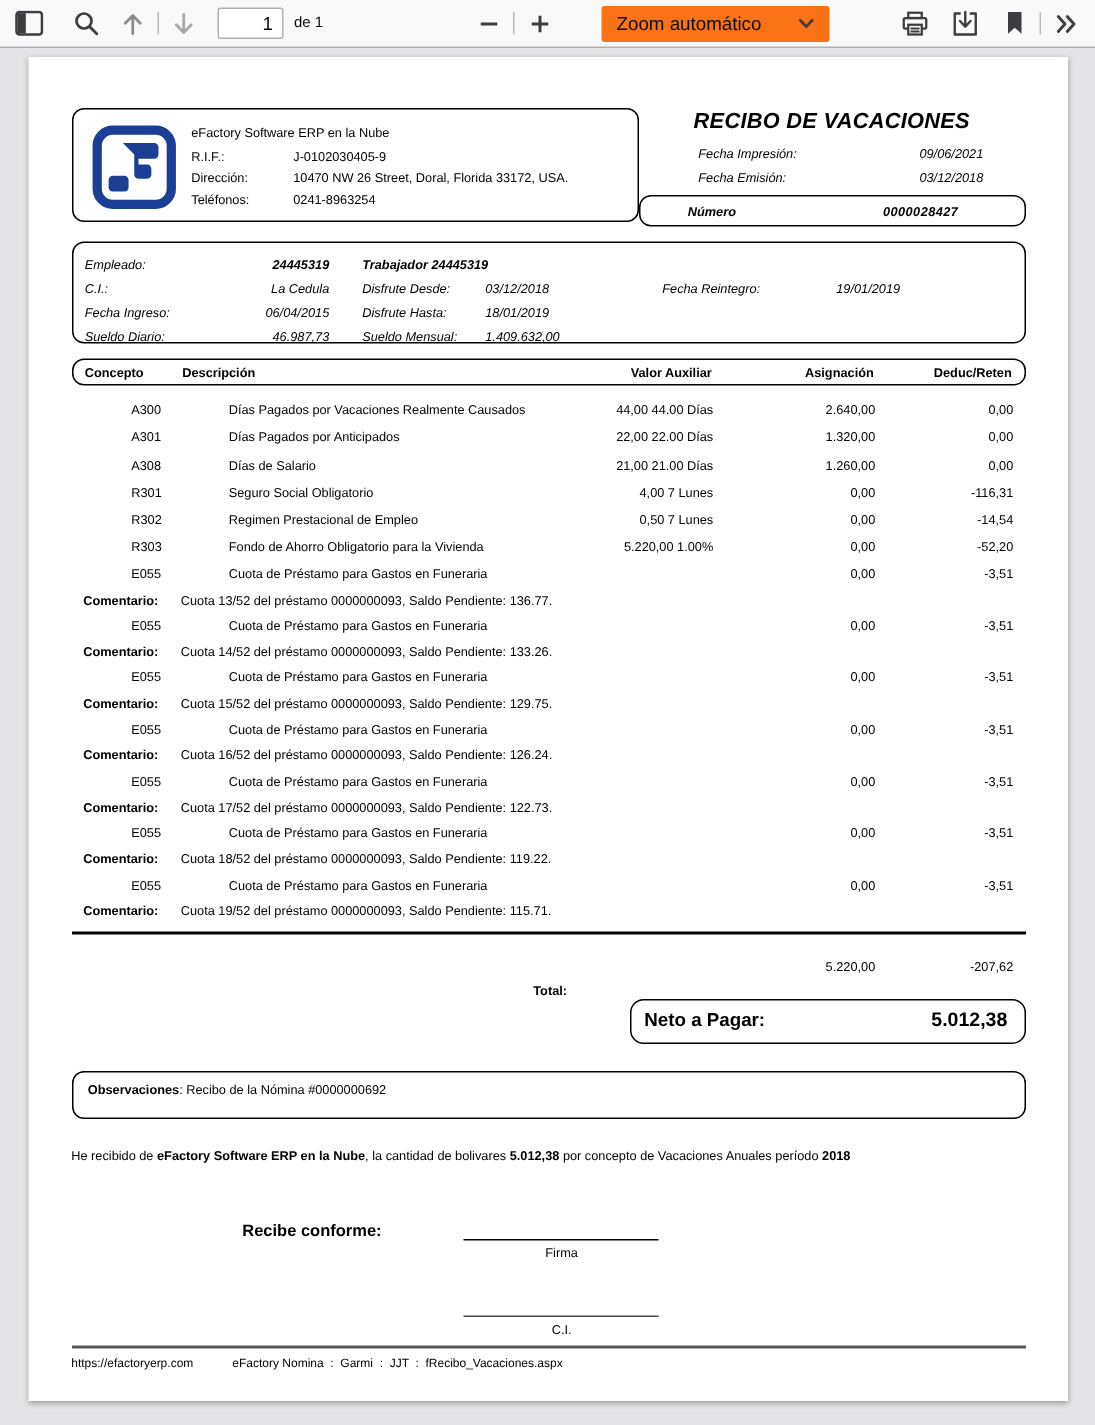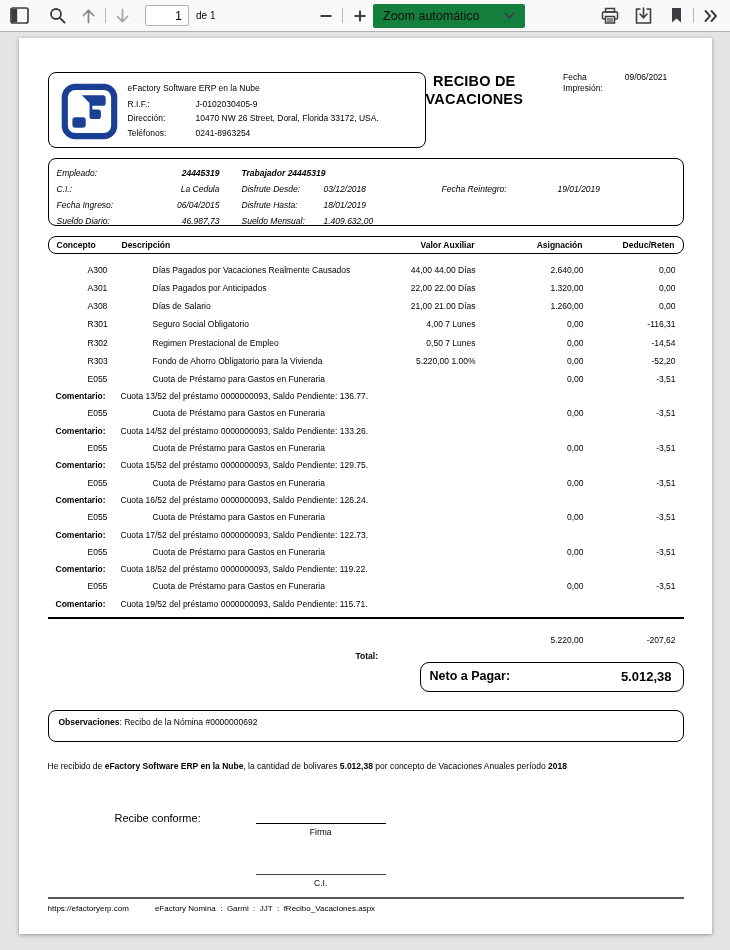--- a/index.html
+++ b/index.html
@@ -33,23 +33,23 @@
     border: 1px solid #b1b1b3; border-radius: 2px;
     background: #fff; text-align: right;
     padding-right: 6px; font-size: 12.5px;
     margin: 0 7px 0 9px;
     font-family: "Liberation Sans", sans-serif;
     color: #0c0c0d;
   }
   .page-count { font-size: 10px; color: #0c0c0d; }
   .tb-center { position: absolute; left: 312px; display: flex; align-items: center; }
   .zoom-select {
-    height: 24px; background: #15803d; border-radius: 2px;
+    height: 24px; background: #f97316; border-radius: 2px;
     display: flex; align-items: center;
-    padding: 0 10px; margin-left: 0;
+    padding: 0 10px; margin-left: 28px;
     font-size: 12.5px; color: #0c0c0d; gap: 24px; cursor: default;
   }
   .tb-right { margin-left: auto; display: flex; align-items: center; }
   
   .canvas { height: 792px; padding-top: 6px; }
   .page {
     width: 693px; height: 896px;
     margin: 0 auto;
     background: #fff;
     box-shadow: 0 1px 4px rgba(0,0,0,.35);
@@ -62,21 +62,21 @@
   .rbox { border: 1.2px solid #000; border-radius: 8px; }
   
   .doc-header { display: flex; justify-content: space-between; }
   .company-box { width: 378px; height: 76px; display: flex; padding: 8px 10px; }
   .logo { width: 57px; height: 57px; margin: 2px 10px 0 2px; flex: none; }
   .company-lines { flex: 1; padding-top: 2px; }
   .company-name { margin-bottom: 5px; }
   .company-row { display: flex; margin-bottom: 4px; }
   .company-row .lab { width: 68px; flex: none; }
   .company-row.phones { margin-top: 4px; }
-  .hdr-right { width: 258px; display: flex; flex-direction: row; }
+  .hdr-right { width: 258px; display: flex; flex-direction: column; font-style: italic; }
   .doc-title { font-size: 14.5px; font-weight: bold; text-align: center; margin-bottom: 7px; letter-spacing: .2px; }
   .hdr-row { display: flex; justify-content: space-between; padding: 0 28px 0 40px; margin-bottom: 5px; gap: 22px; }
   .numero-box { height: 21px; display: flex; align-items: center; margin-top: 2px; }
   .numero-box .lab { font-weight: bold; margin-left: 32px; }
   .numero-box .val { font-weight: bold; margin-left: 98px; letter-spacing: .3px; }
   
   .emp-box { margin-top: 10px; height: 68px; padding: 6px 8px 4px 8px; font-style: italic; }
   .erow { display: flex; height: 16px; align-items: center; }
   .erow .l1 { width: 103px; flex: none; }
   .erow .v1 { width: 60px; flex: none; text-align: right; }
@@ -110,21 +110,21 @@
     padding: 0 11px 0 9px;
   }
   .neto-box .lab { font-weight: bold; font-size: 12.5px; }
   .neto-box .val { font-weight: bold; font-size: 13px; }
   
   .obs-box { margin-top: 18px; height: 32px; padding: 6px 10px; }
   
   .ack { margin-top: 17px; width: 552px; line-height: 1.75; }
   
   .sig-area { margin-top: 36px; display: flex; align-items: flex-start; }
-  .recibe { margin-left: 67px; font-weight: normal; font-size: 11px; padding-top: 2px; }
+  .recibe { margin-left: 114px; font-weight: bold; font-size: 11px; padding-top: 2px; }
   .sig-col { margin-left: 55px; width: 130px; text-align: center; }
   .sig-line { border-top: 1.6px solid #000; margin-top: 13px; }
   .sig-line2 { border-top: 1.6px solid #444; margin-top: 36px; }
   .sig-lab { margin-top: 3px; }
   
   .doc-footer {
     position: absolute; left: 29px; right: 28px; bottom: 0; height: 37px;
     border-top: 2px solid #56565a; padding-top: 5px;
     display: flex; font-size: 8px;
   }

